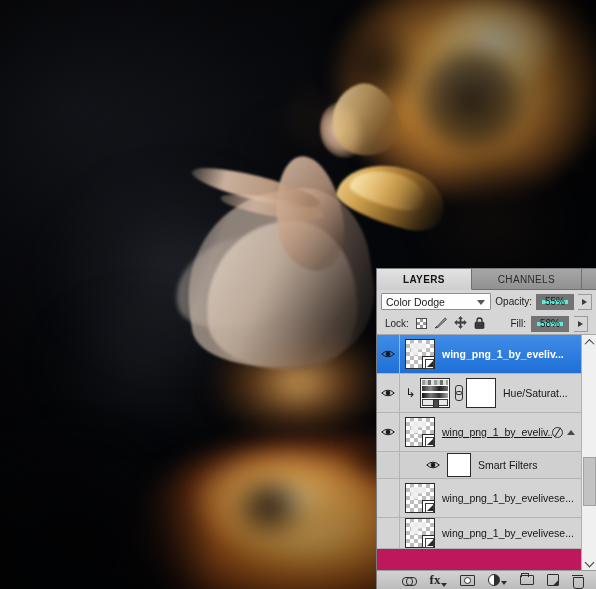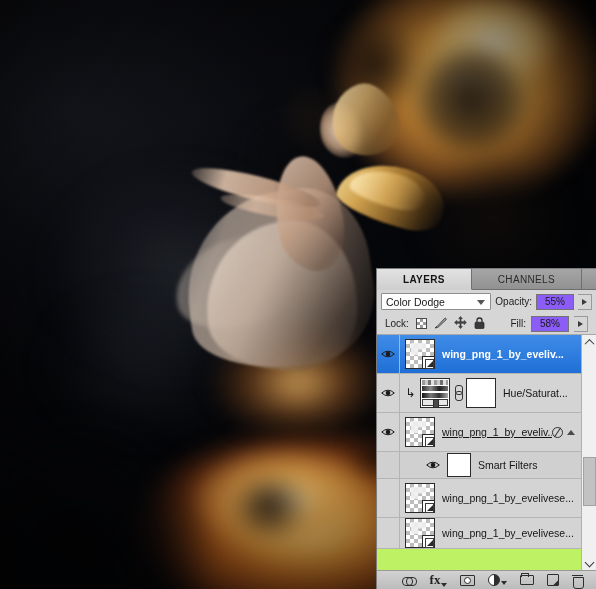--- a/index.html
+++ b/index.html
@@ -310,22 +310,22 @@
     position: absolute; right: 5px; top: 50%;
     margin-top: -2px;
     width: 0; height: 0;
     border-left: 4px solid transparent;
     border-right: 4px solid transparent;
     border-top: 5px solid #555;
   }
   .ps-lbl { font-size: 10px; color: #1c1c1c; white-space: nowrap; }
   .ps-num {
     width: 38px; height: 16px;
-    background: #8b5cf6;
-    border: 1px solid #737373;
+    background: #5eead4;
+    border: 6px solid #737373;
     display: flex; align-items: center; justify-content: center;
     font-size: 10px;
     cursor: text;
   }
   .ps-spin {
     width: 14px; height: 16px;
     background: #d6d6d6;
     border: 1px solid #9a9a9a;
     border-left: none;
     display: flex; align-items: center; justify-content: center;
@@ -357,21 +357,21 @@
       linear-gradient(45deg, #9a9a9a 25%, #fff 25%, #fff 75%, #9a9a9a 75%);
     background-size: 6px 6px;
     background-position: 0 0, 3px 3px;
   }
   .ps-lock-spacer { flex: 1; }
 
   
   .ps-list {
     flex: 1 1 auto;
     position: relative;
-    background: #bef264;
+    background: #be185d;
     overflow: hidden;
   }
   .ps-list-inner {
     position: absolute;
     left: 0; top: 0; right: 15px; bottom: 0;
     overflow: hidden;
   }
   .layer-row {
     display: flex; align-items: center;
     height: 39px;

